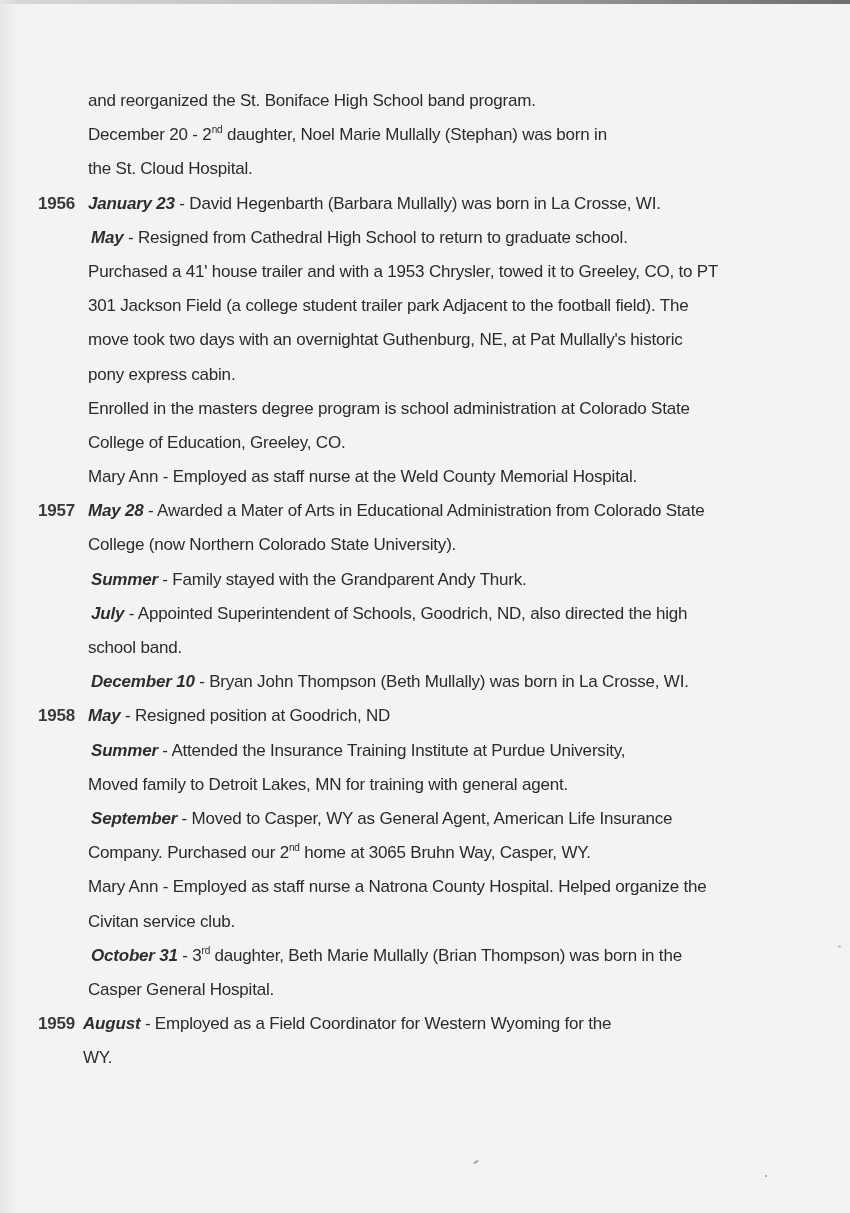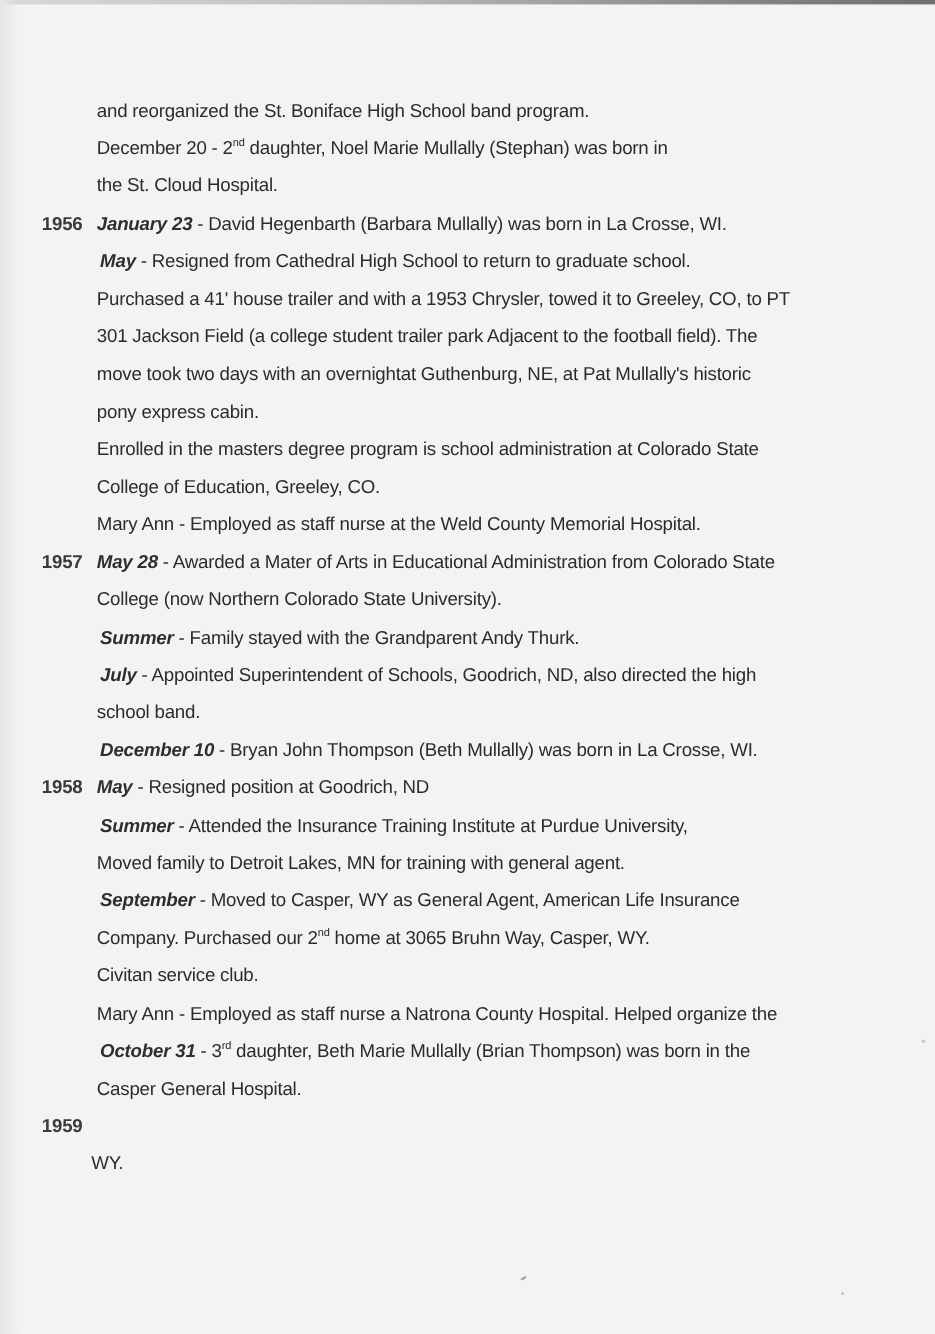--- a/index.html
+++ b/index.html
@@ -117,33 +117,34 @@
     <div class="line">
       <span class="text"><span>Moved family to Detroit Lakes, MN for training with general agent.</span></span>
     </div>
     <div class="line">
       <span class="text shift-r"><span class="lead">September</span><span> - Moved to Casper, WY as General Agent, American Life Insurance</span></span>
     </div>
     <div class="line">
       <span class="text"><span>Company. Purchased our 2</span><sup>nd</sup><span> home at 3065 Bruhn Way, Casper, WY.</span></span>
     </div>
     <div class="line">
-      <span class="text"><span>Civitan service club.</span></span>
+      <span class="text"><span>Mary Ann - Employed as staff nurse a Natrona County Hospital. Helped organize the</span></span>
     </div>
     <div class="line">
-      <span class="text"><span>Mary Ann - Employed as staff nurse a Natrona County Hospital. Helped organize the</span></span>
+      <span class="text"><span>Civitan service club.</span></span>
     </div>
     <div class="line">
       <span class="text shift-r"><span class="lead">October 31</span><span> - 3</span><sup>rd</sup><span> daughter, Beth Marie Mullally (Brian Thompson) was born in the</span></span>
     </div>
     <div class="line">
       <span class="text"><span>Casper General Hospital.</span></span>
     </div>
     <div class="line">
       <span class="year">1959</span>
+      <span class="text shift-l"><span class="lead">August</span><span> - Employed as a Field Coordinator for Western Wyoming for the</span></span>
     </div>
     <div class="line">
       <span class="text shift-l"><span>WY.</span></span>
     </div>
   </div>
 
 <div class="speck" style="left:473px;top:1161px;width:6px;height:2px;transform:rotate(-30deg);"></div>
 <div class="speck" style="left:765px;top:1175px;width:2px;height:2px;"></div>
 <div class="speck" style="left:838px;top:945px;width:3px;height:3px;opacity:.5"></div>
 

